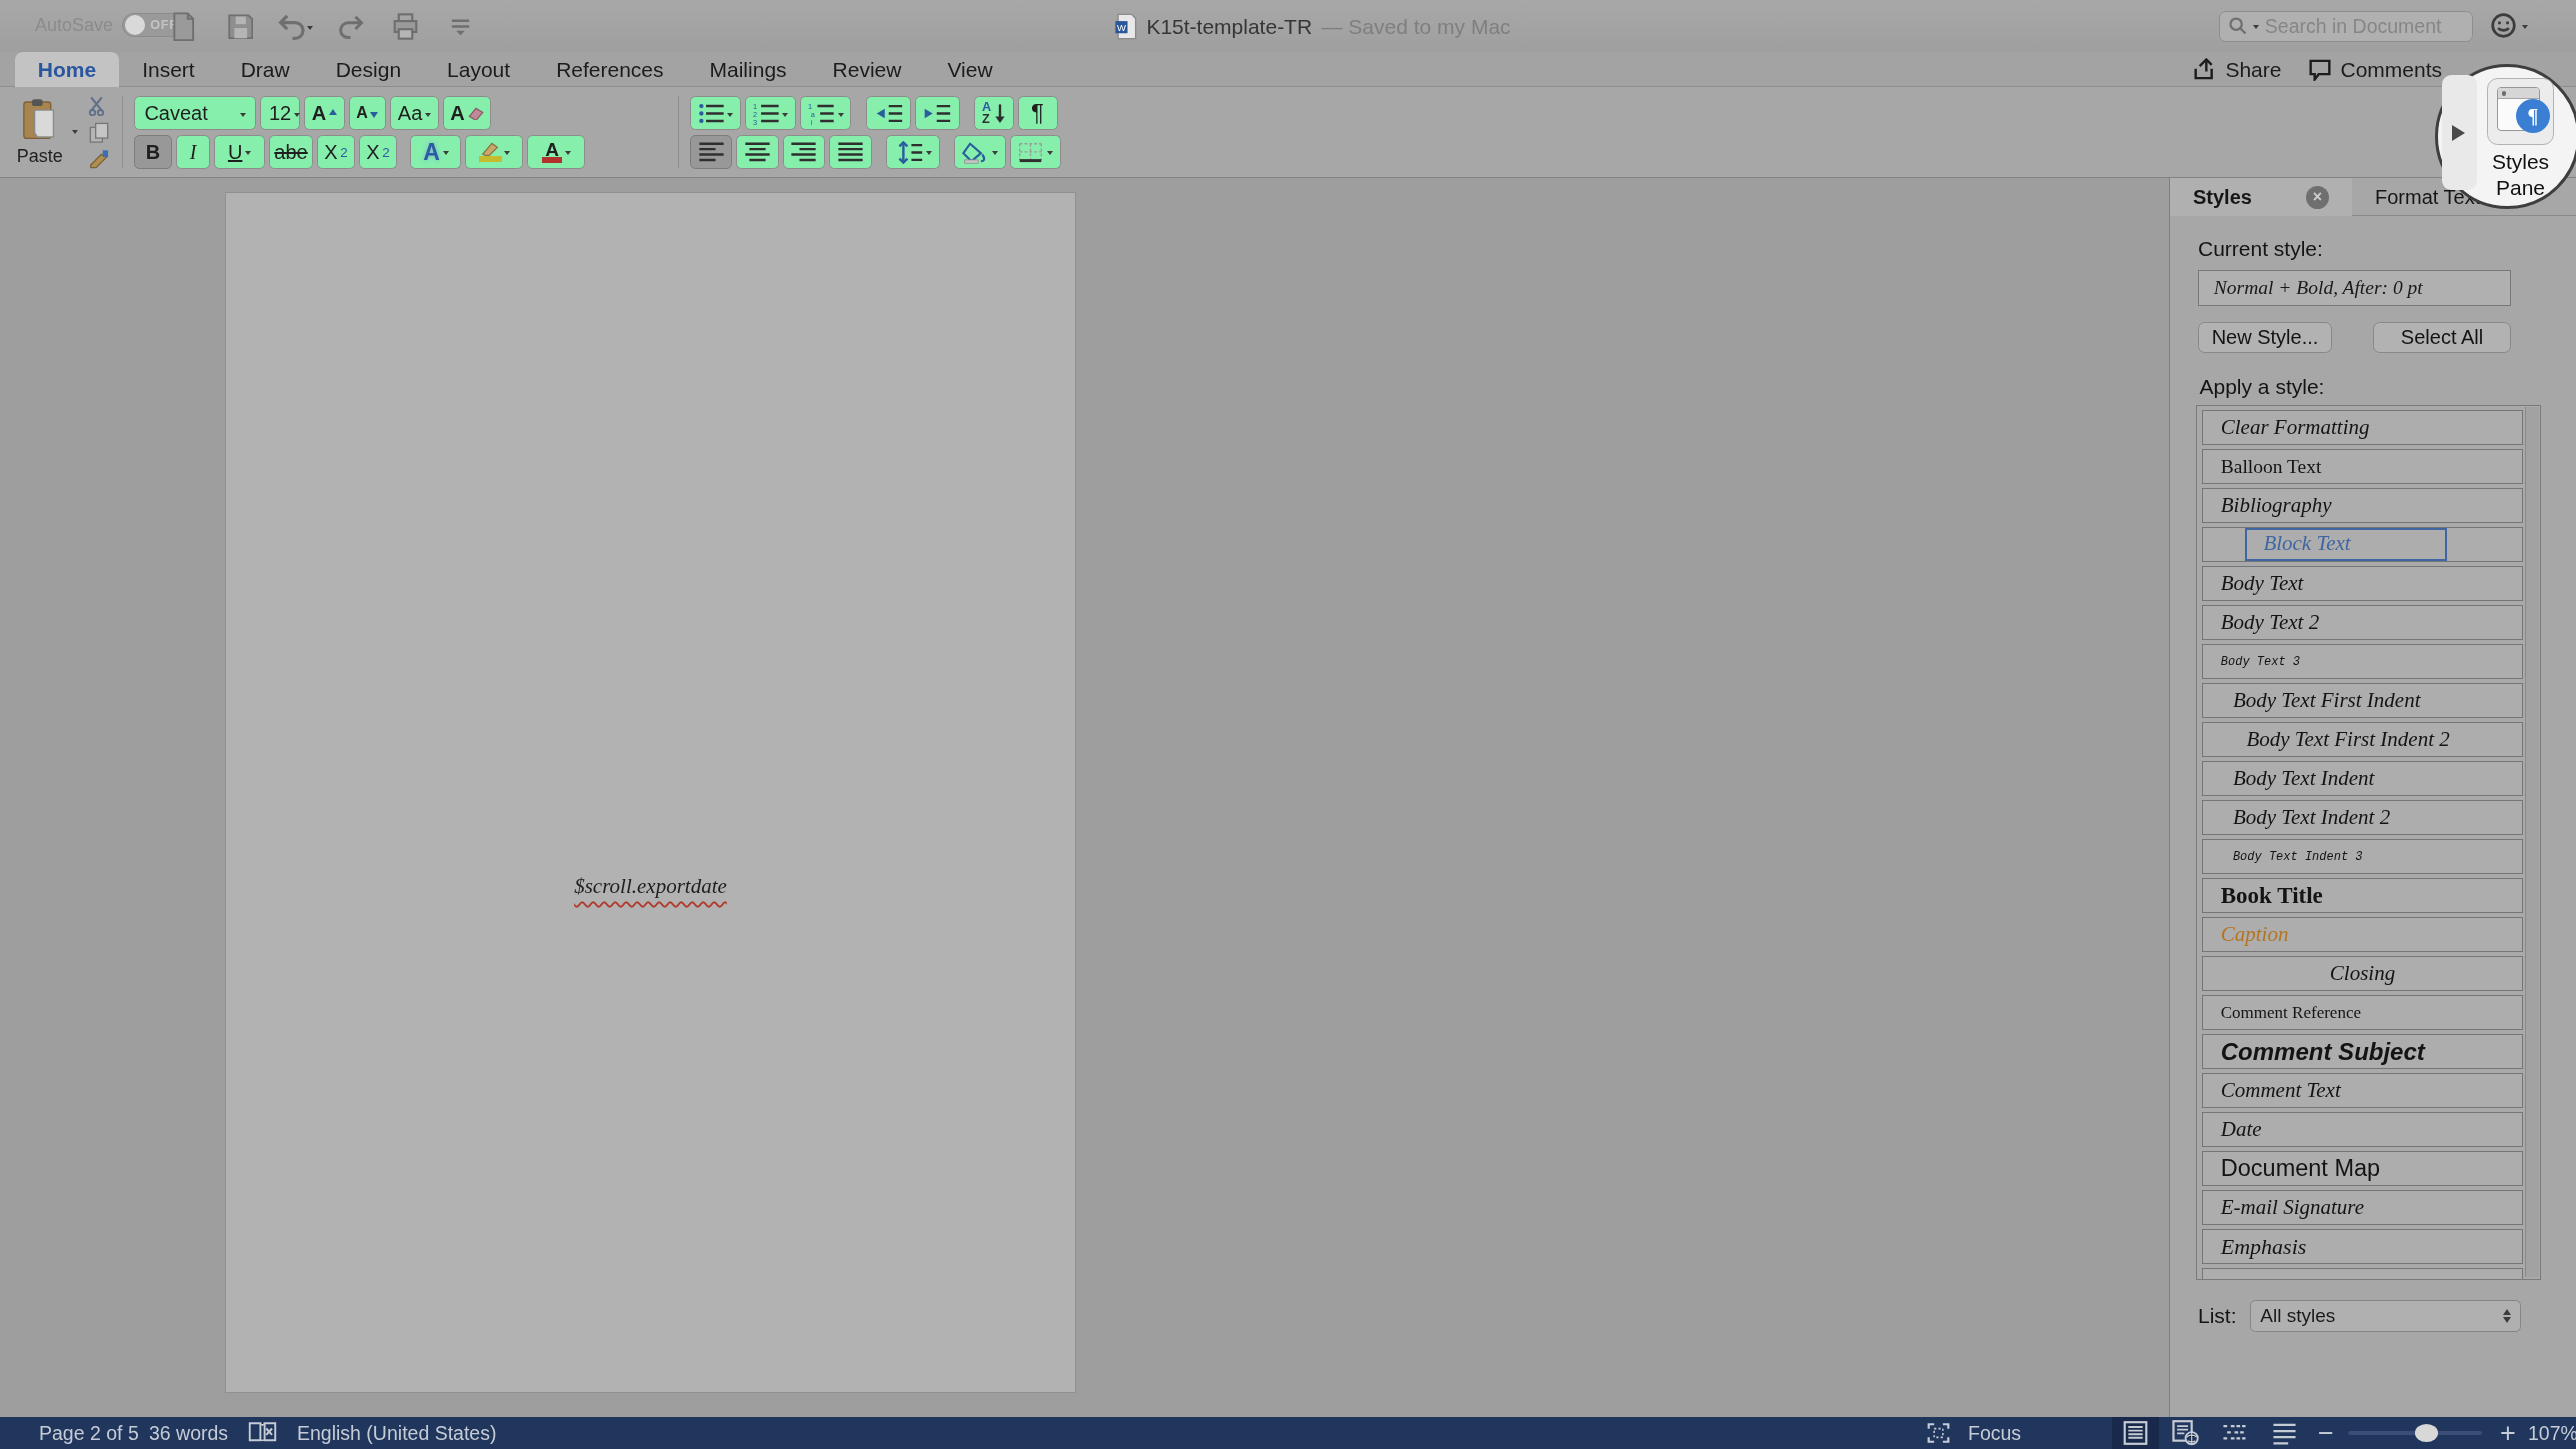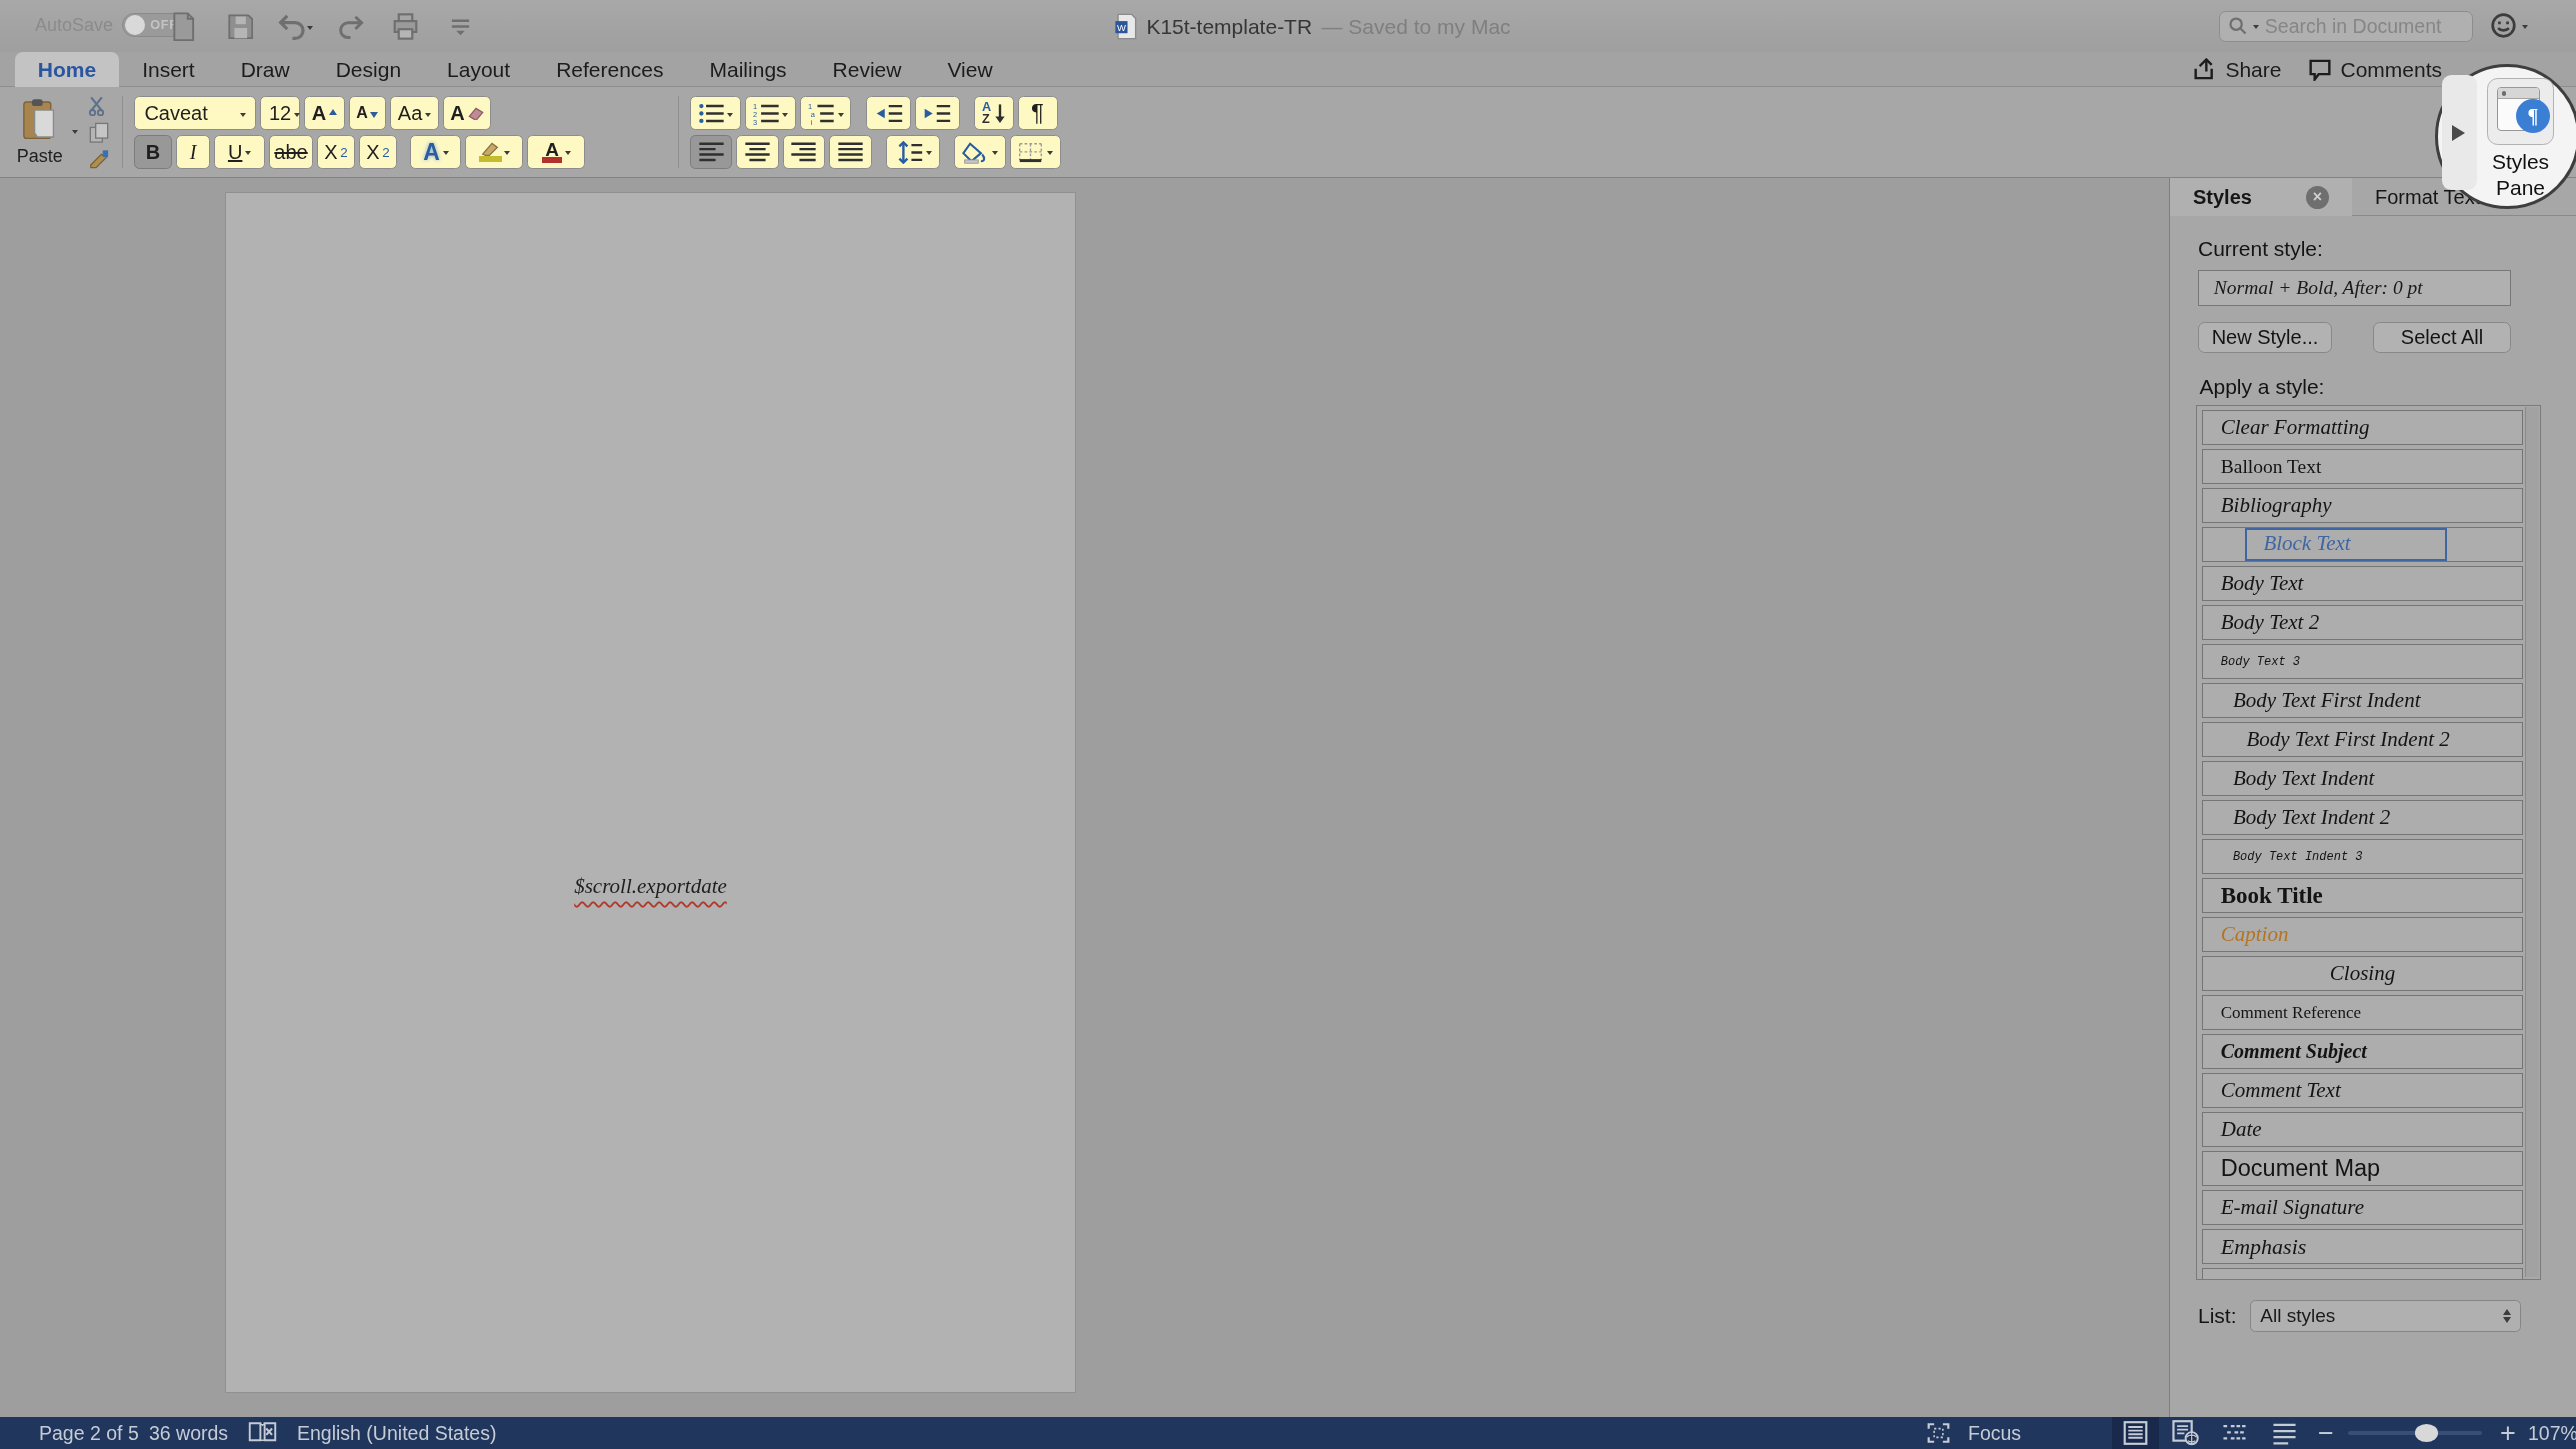--- a/index.html
+++ b/index.html
@@ -33,21 +33,21 @@
   .tabs{position:absolute;left:14.8px;top:0;display:flex;height:35px}
   .tab{padding:0 23px;height:35px;display:flex;align-items:center;font-size:21px;color:#1c1c1c}
   .tab.active{background:#c3c3c3;border-radius:8px 8px 0 0;color:#2a56a0;font-weight:bold}
   .tr-right{position:absolute;right:0;top:0;height:35px;display:flex;align-items:center;gap:27px;
     padding-right:134px;font-size:21px;color:#1c1c1c}
   .tr-item{display:flex;align-items:center;gap:8px}
   
   .ribbon{position:absolute;left:0;top:87px;width:2576px;height:91px;background:#a7a7a7;
     border-bottom:1.3px solid #828282}
   .rrow{position:absolute;display:flex;gap:4px;align-items:center}
-  .btn{background:#fef9c3;border:0.7px solid #8c8c8c;border-radius:5.4px;display:flex;
+  .btn{background:#86efac;border:0.7px solid #8c8c8c;border-radius:5.4px;display:flex;
     align-items:center;justify-content:center;gap:2.7px;color:#1f1f1f}
   .btn.sm{height:34px;padding:0 6.7px;font-size:20px}
   .btn.pressed{background:#989898;border-color:#7c7c7c}
   .gdiv{position:absolute;width:1.3px;background:#8f8f8f;top:9.4px;height:72px}
   .paste{position:absolute;left:10.7px;top:8px;width:58px;height:75px;display:flex;
     flex-direction:column;align-items:center;justify-content:space-between;padding:2.7px 0;
     font-size:18px;color:#1f1f1f}
   .fx{font-family:"Liberation Serif",serif}
   .blue{color:#2a5d9e}.red-bar{display:block;width:20px;height:6px;background:#b3312c;margin-top:-1.3px}
   .yel-bar{display:block;width:23px;height:6px;background:#c5bb2e;margin-top:-1.3px}
@@ -100,21 +100,21 @@
   .pbtn{position:absolute;height:31px;background:#b2b2b2;border:0.7px solid #888;border-radius:6.7px;
     font-size:20px;color:#141414;display:flex;align-items:center;justify-content:center}
   .slist{position:absolute;left:26px;top:227px;width:345px;height:875px;border:1.3px solid #7a7a7a;
     background:#a9a9a9;overflow:hidden;padding:4px 17.4px 0 5.4px}
   .sbar{position:absolute;right:1.3px;top:1.3px;width:13.4px;height:870px;background:#a2a2a2;
     border-left:0.7px solid #8a8a8a}
   .si{background:#adadad;border:1.3px solid #757575;height:35px;margin-bottom:4px;display:flex;
     align-items:center;padding-left:17.4px;color:#141414;overflow:hidden}
   .s-script span{font-family:"Liberation Serif",serif;font-style:italic;font-size:21px}
   .s-script-sm span{font-family:Liberation Mono, monospace;font-style:italic;font-size:12px}
-  .s-script-bold span{font-family:Liberation Serif, serif;font-style:italic;font-weight:bold;font-size:20px}
+  .s-script-bold span{font-family:Liberation Sans, sans-serif;font-style:italic;font-weight:bold;font-size:24px}
   .s-serif span{font-family:"Liberation Serif",serif;font-size:19.5px}
   .s-serif-sm span{font-family:"Liberation Serif",serif;font-size:17px}
   .s-booktitle span{font-family:"Liberation Serif",serif;font-weight:bold;font-size:23px}
   .s-caption span{font-family:"Liberation Serif",serif;font-style:italic;font-size:21px;color:#b5741f}
   .s-sans span{font-size:23.5px}
   .s-emph span{font-family:"Liberation Serif",serif;font-style:italic;font-size:22px}
   .s-center{justify-content:center;padding-left:0}
   .ind1{padding-left:29.5px}.ind2{padding-left:43px}
   .s-block{padding-left:42px}
   .s-block span{border:2px solid #3f66a0;color:#3f66a0;font-family:"Liberation Serif",serif;

